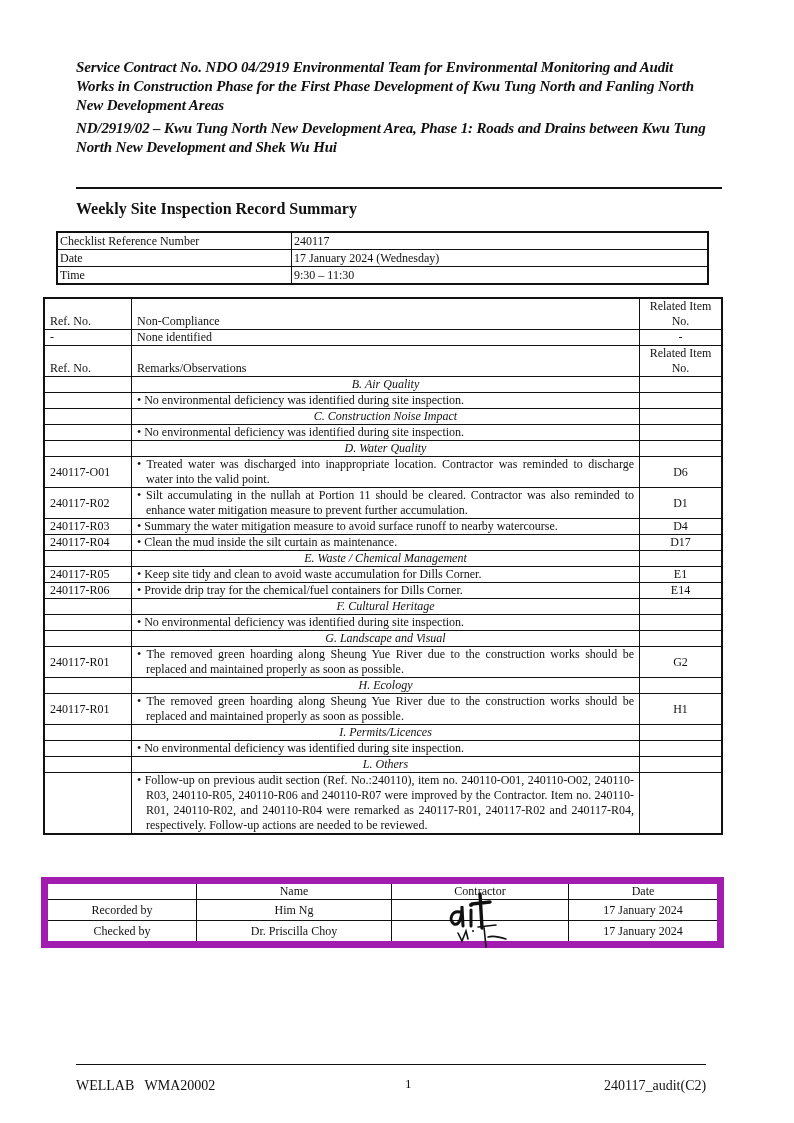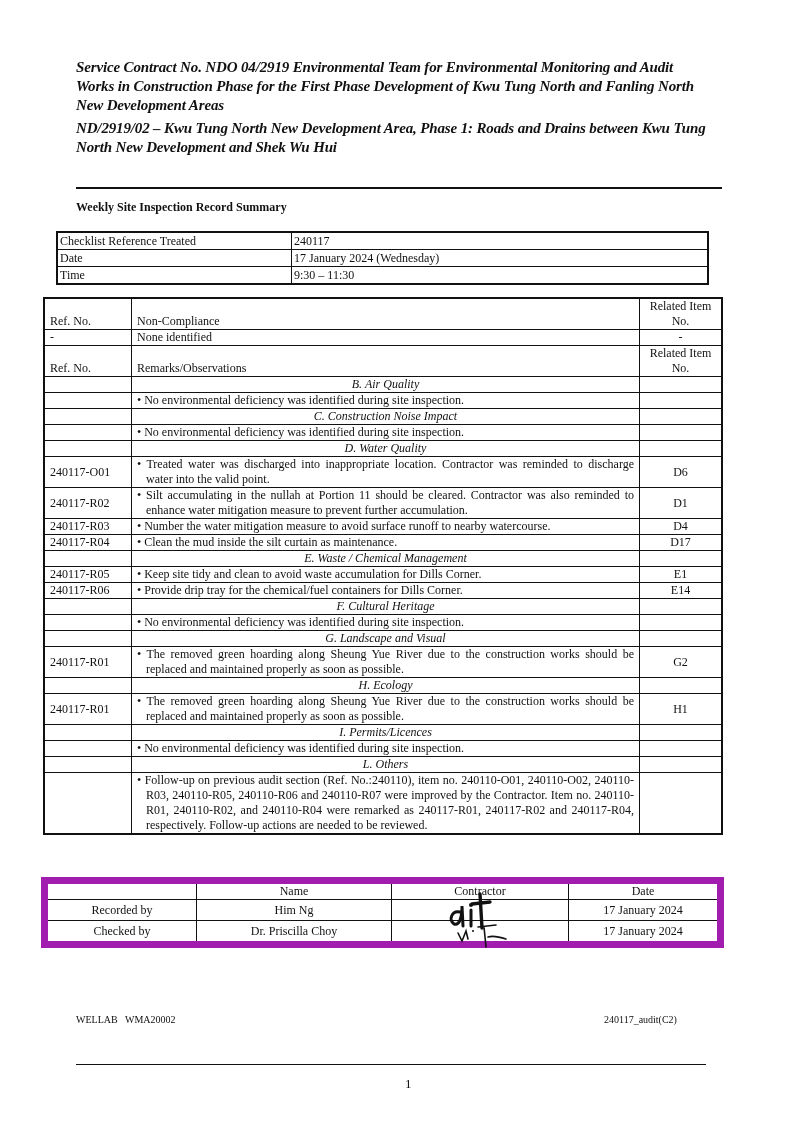--- a/index.html
+++ b/index.html
@@ -2,57 +2,57 @@
 <html><head>
 <meta charset="utf-8">
 <style>
   html, body { margin: 0; padding: 0; background: #ffffff; }
   body { width: 794px; height: 1123px; position: relative; overflow: hidden;
          font-family: "Liberation Serif", "DejaVu Serif", serif; color: #111; }
   .header { position: absolute; left: 76px; top: 58px; width: 630px; }
   .header p { margin: 0; font-style: italic; font-weight: bold; font-size: 15px; line-height: 19px; letter-spacing: -0.15px; }
   .header p.sub { margin-top: 4px; }
   .header-rule { position: absolute; left: 76px; top: 187px; width: 646px; height: 0; border-top: 2px solid #111; }
-  .subtitle { position: absolute; left: 76px; top: 200px; font-size: 12px; font-weight: bold; }
+  .subtitle { position: absolute; left: 76px; top: 200px; font-size: 16px; font-weight: bold; }
   table { border-collapse: collapse; font-size: 12px; }
   td, th { border: 1px solid #111; padding: 0 4px; line-height: 15px; vertical-align: bottom; font-weight: normal; }
   .info-table { position: absolute; left: 56px; top: 231px; width: 653px; border: 2px solid #111; }
   .info-table td { height: 16px; padding: 0 2px; }
   .main-table { position: absolute; left: 43px; top: 297px; width: 680px; border: 2px solid #111; }
   .main-table td { padding: 0 5px; }
   .c-ref { width: 76px; text-align: left; margin-left: 22px; }
   .c-rel { width: 71px; text-align: center; }
   .hdr { font-weight: bold; }
   .hdr td { height: 30px; }
   .sec { font-style: italic; font-weight: normal; text-align: center; }
   .bul { text-align: justify; padding-left: 14px !important; text-indent: -9px; }
   .mid td.c-ref, .mid td.c-rel { vertical-align: middle; }
   .sign-table { position: absolute; left: 41px; top: 877px; width: 683px; border: 7px solid #a21caf; }
   .sign-table td { text-align: center; height: 20px; vertical-align: middle; }
   .sign-table tr.first td { height: 15px; }
   .sig-cell { position: relative; }
   .sig-svg { position: absolute; left: 50px; top: -12px; }
   .footer-rule { position: absolute; left: 76px; top: 1064px; width: 630px; border-top: 1.5px solid #111; }
-  .footer { position: absolute; top: 1014px; font-size: 10px; }
+  .footer { position: absolute; top: 1078px; font-size: 14px; }
 </style>
 </head>
 <body>
 
 <div class="header">
   <p>Service Contract No. NDO 04/2919 Environmental Team for Environmental Monitoring and Audit Works in Construction Phase for the First Phase Development of Kwu Tung North and Fanling North New Development Areas</p>
   <p class="sub">ND/2919/02 – Kwu Tung North New Development Area, Phase 1: Roads and Drains between Kwu Tung North New Development and Shek Wu Hui</p>
 </div>
 <div class="header-rule"></div>
 
 <div class="subtitle">Weekly Site Inspection Record Summary</div>
 
 <table class="info-table">
   <tbody>
       <tr>
-    <td style="width:229px">Checklist Reference Treated</td>
+    <td style="width:229px">Checklist Reference Number</td>
     <td>240117</td>
   </tr>
   <tr>
     <td>Date</td>
     <td>17 January 2024 (Wednesday)</td>
   </tr>
   <tr>
     <td>Time</td>
     <td>9:30 – 11:30</td>
   </tr>
@@ -111,21 +111,21 @@
         <td class="bul">• Treated water was discharged into inappropriate location. Contractor was reminded to discharge water into the valid point.</td>
         <td class="c-rel">D6</td>
       </tr>
   <tr class="mid">
         <td class="c-ref">240117-R02</td>
         <td class="bul">• Silt accumulating in the nullah at Portion 11 should be cleared. Contractor was also reminded to enhance water mitigation measure to prevent further accumulation.</td>
         <td class="c-rel">D1</td>
       </tr>
   <tr class="mid">
         <td class="c-ref">240117-R03</td>
-        <td class="bul">• Number the water mitigation measure to avoid surface runoff to nearby watercourse.</td>
+        <td class="bul">• Summary the water mitigation measure to avoid surface runoff to nearby watercourse.</td>
         <td class="c-rel">D4</td>
       </tr>
   <tr class="mid">
         <td class="c-ref">240117-R04</td>
         <td class="bul">• Clean the mud inside the silt curtain as maintenance.</td>
         <td class="c-rel">D17</td>
       </tr>
 
   <tr>
         <td class="c-ref"></td>

